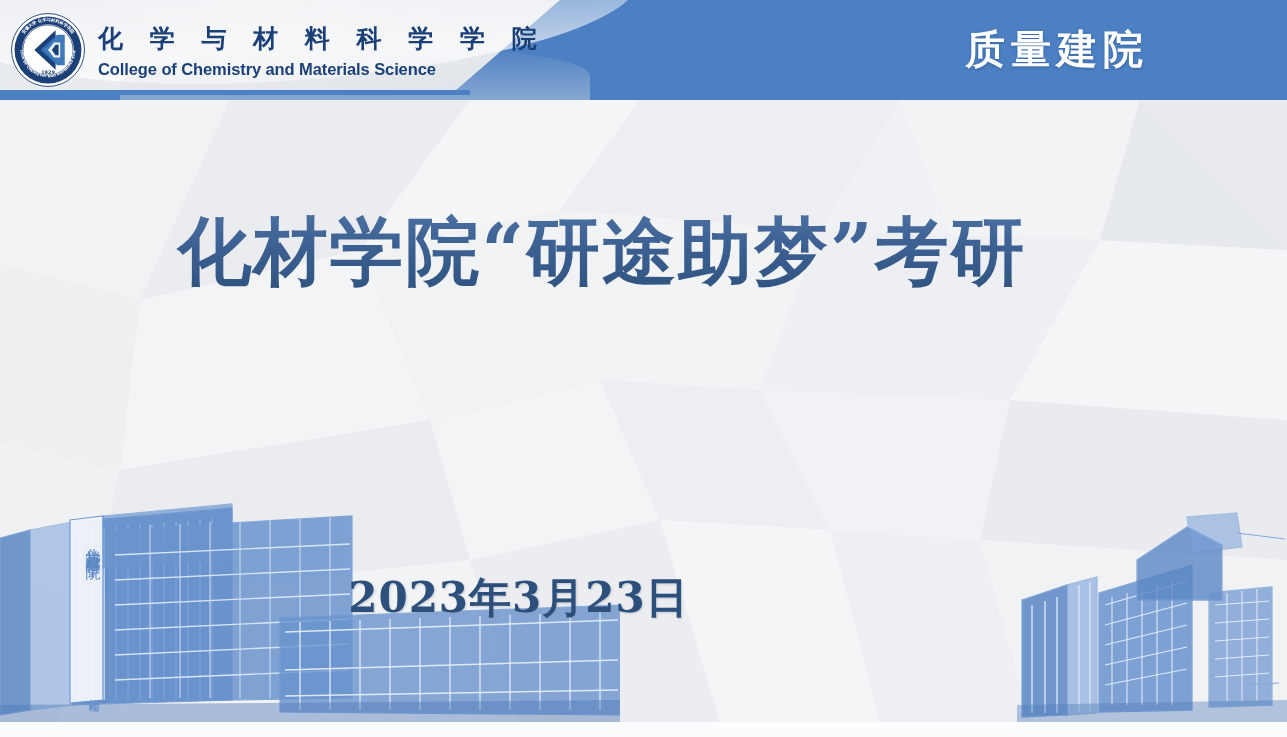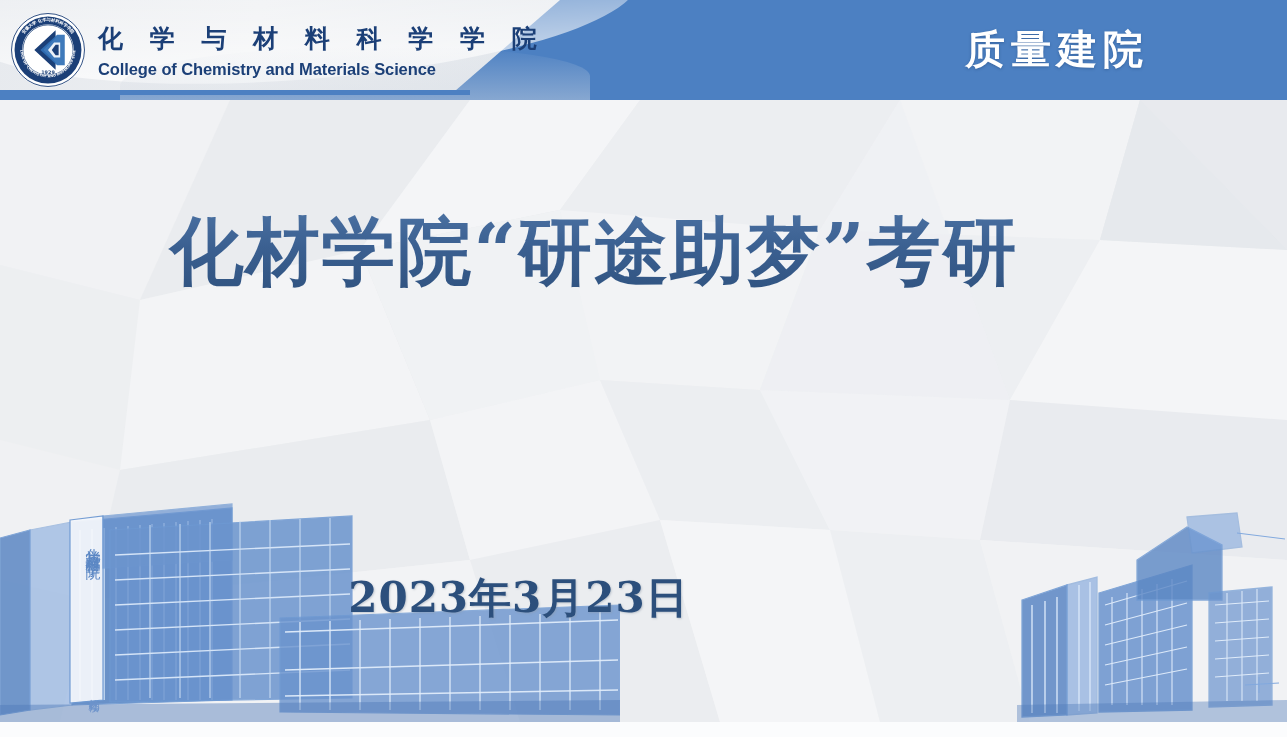--- a/index.html
+++ b/index.html
@@ -132,21 +132,21 @@
     letter-spacing: 6px;
     white-space: nowrap;
     text-shadow: 0 1px 3px rgba(20,50,95,0.35);
   }
   .slogan-1 { left: 616px; }
   .slogan-2 { left: 965px; }
 
   
   .title-block {
     position: absolute;
-    left: 0;
+    left: 8px;
     top: 205px;
     width: 1188px;
     text-align: center;
   }
   .title-line {
     font-family: "DejaVu Serif", "Liberation Serif", serif;
     font-size: 74px;
     font-weight: bold;
     line-height: 92px;
     letter-spacing: 2px;

